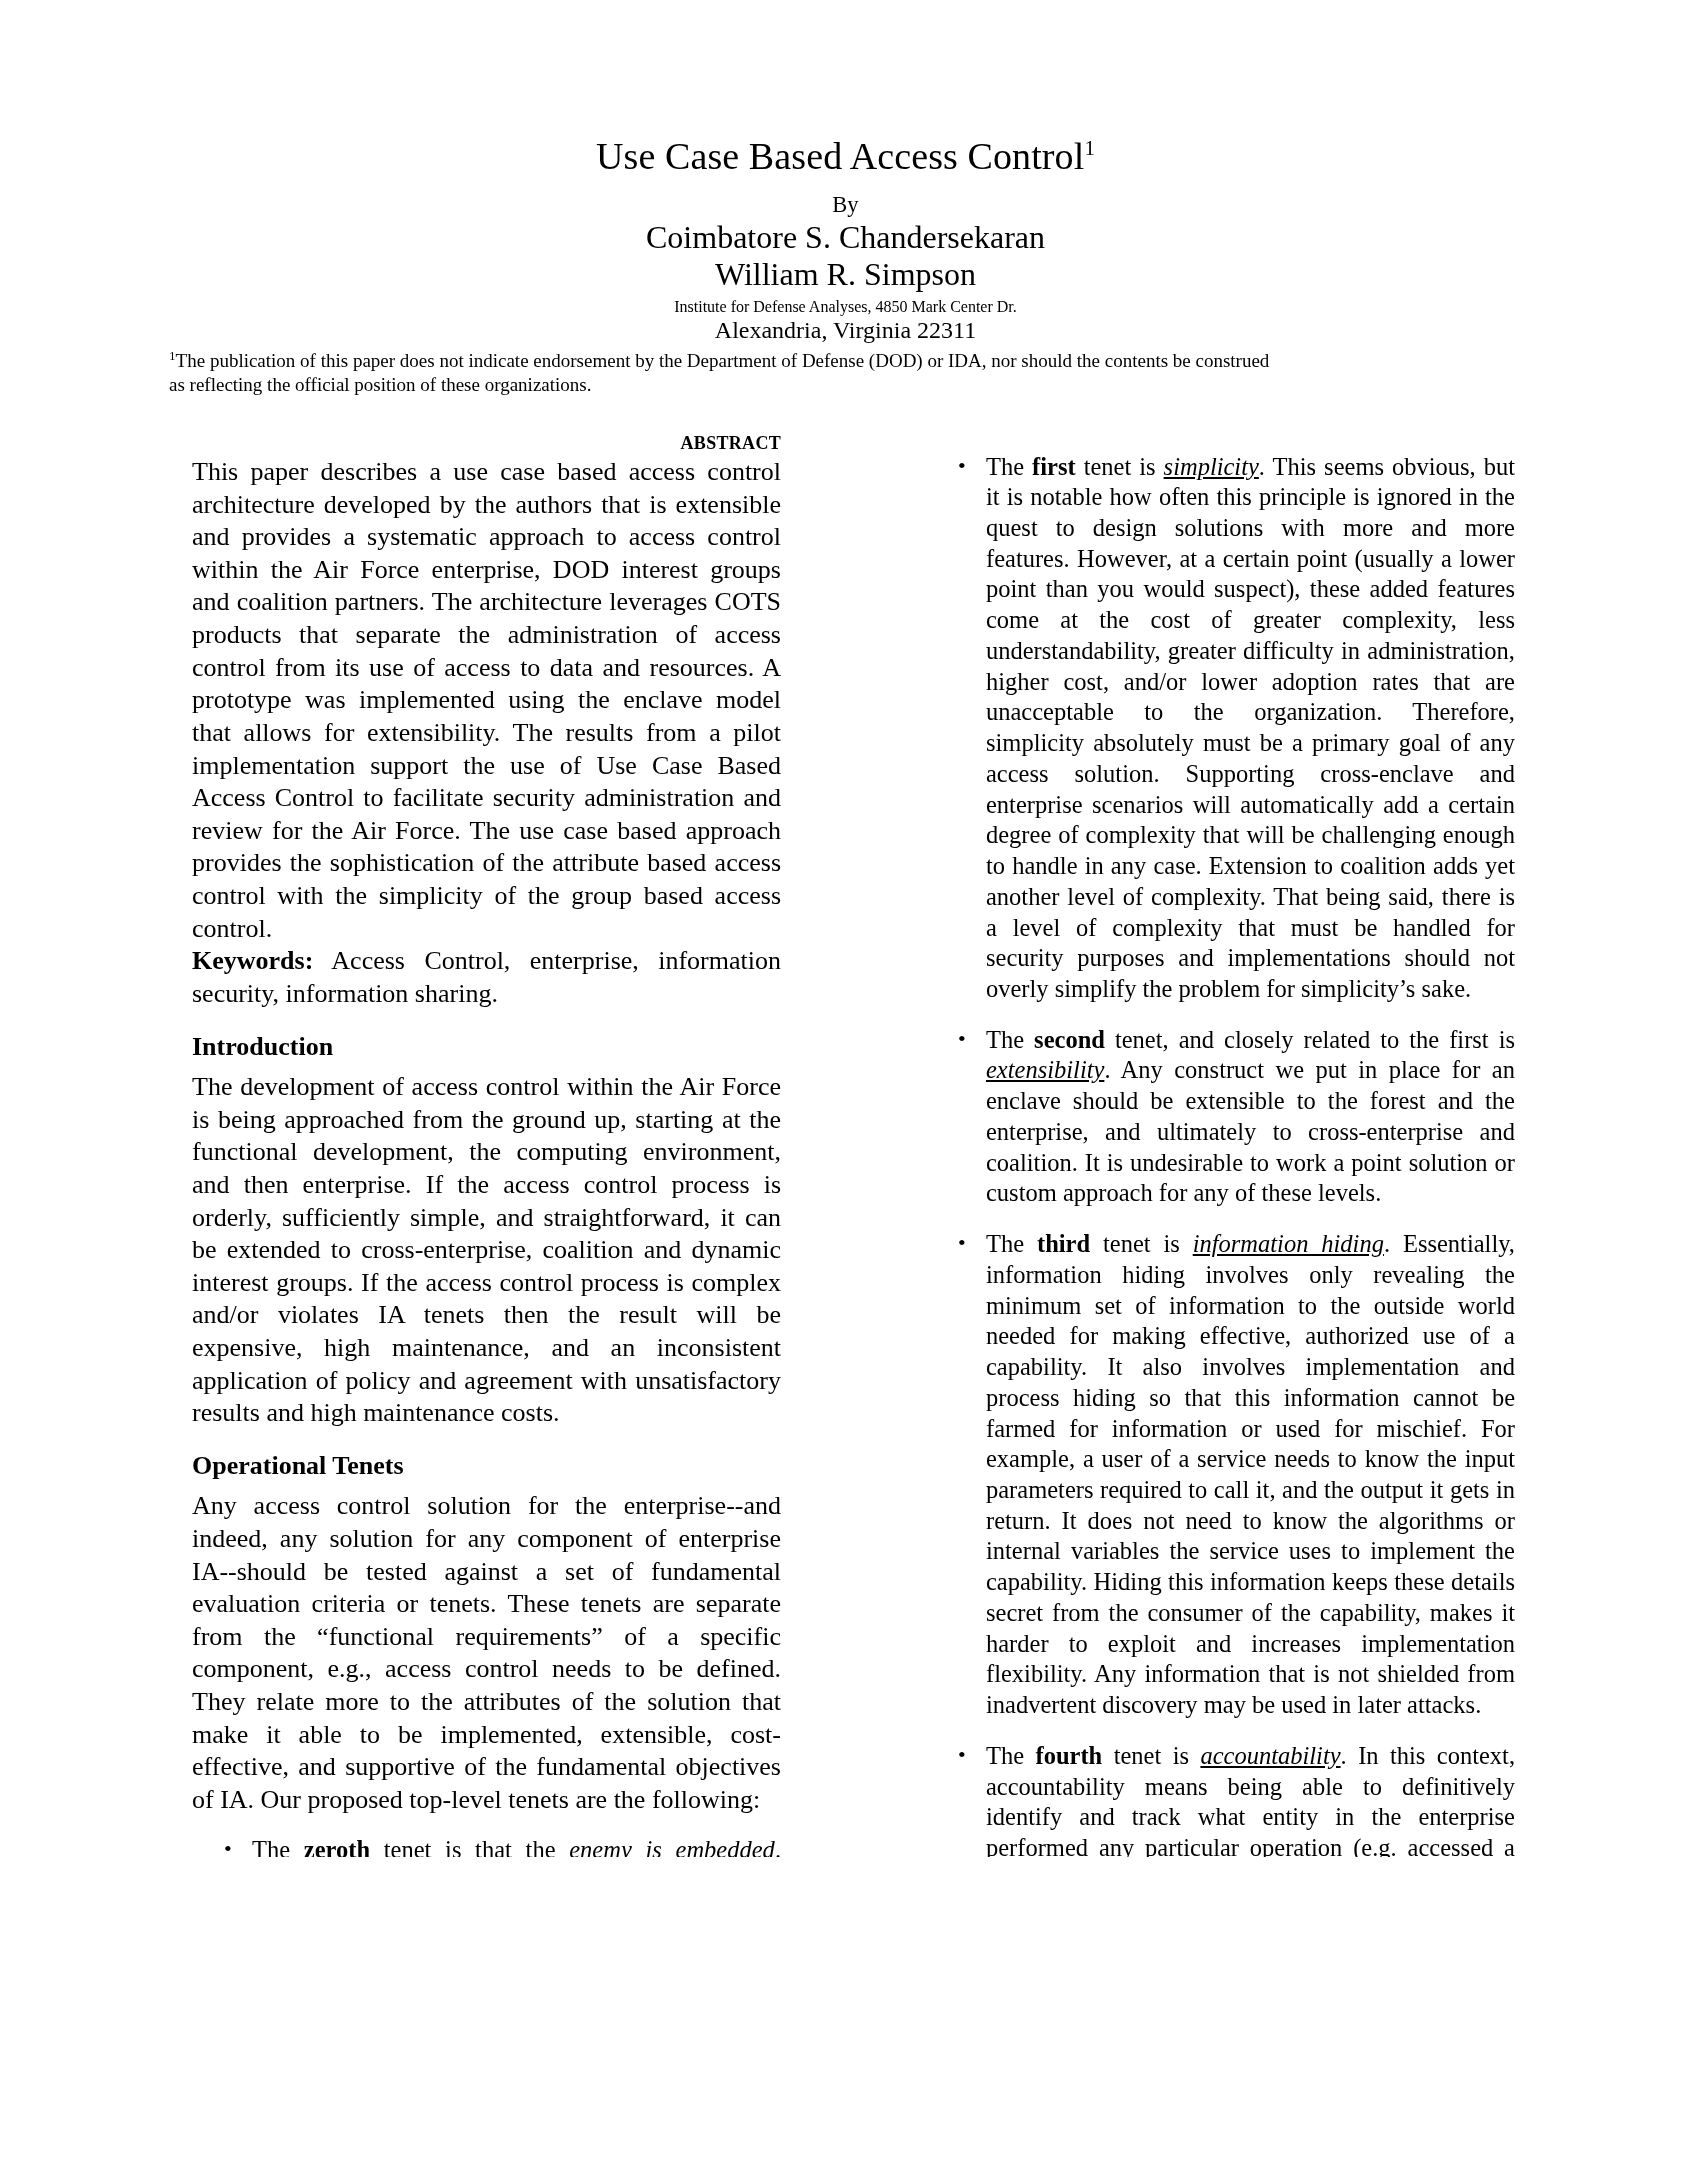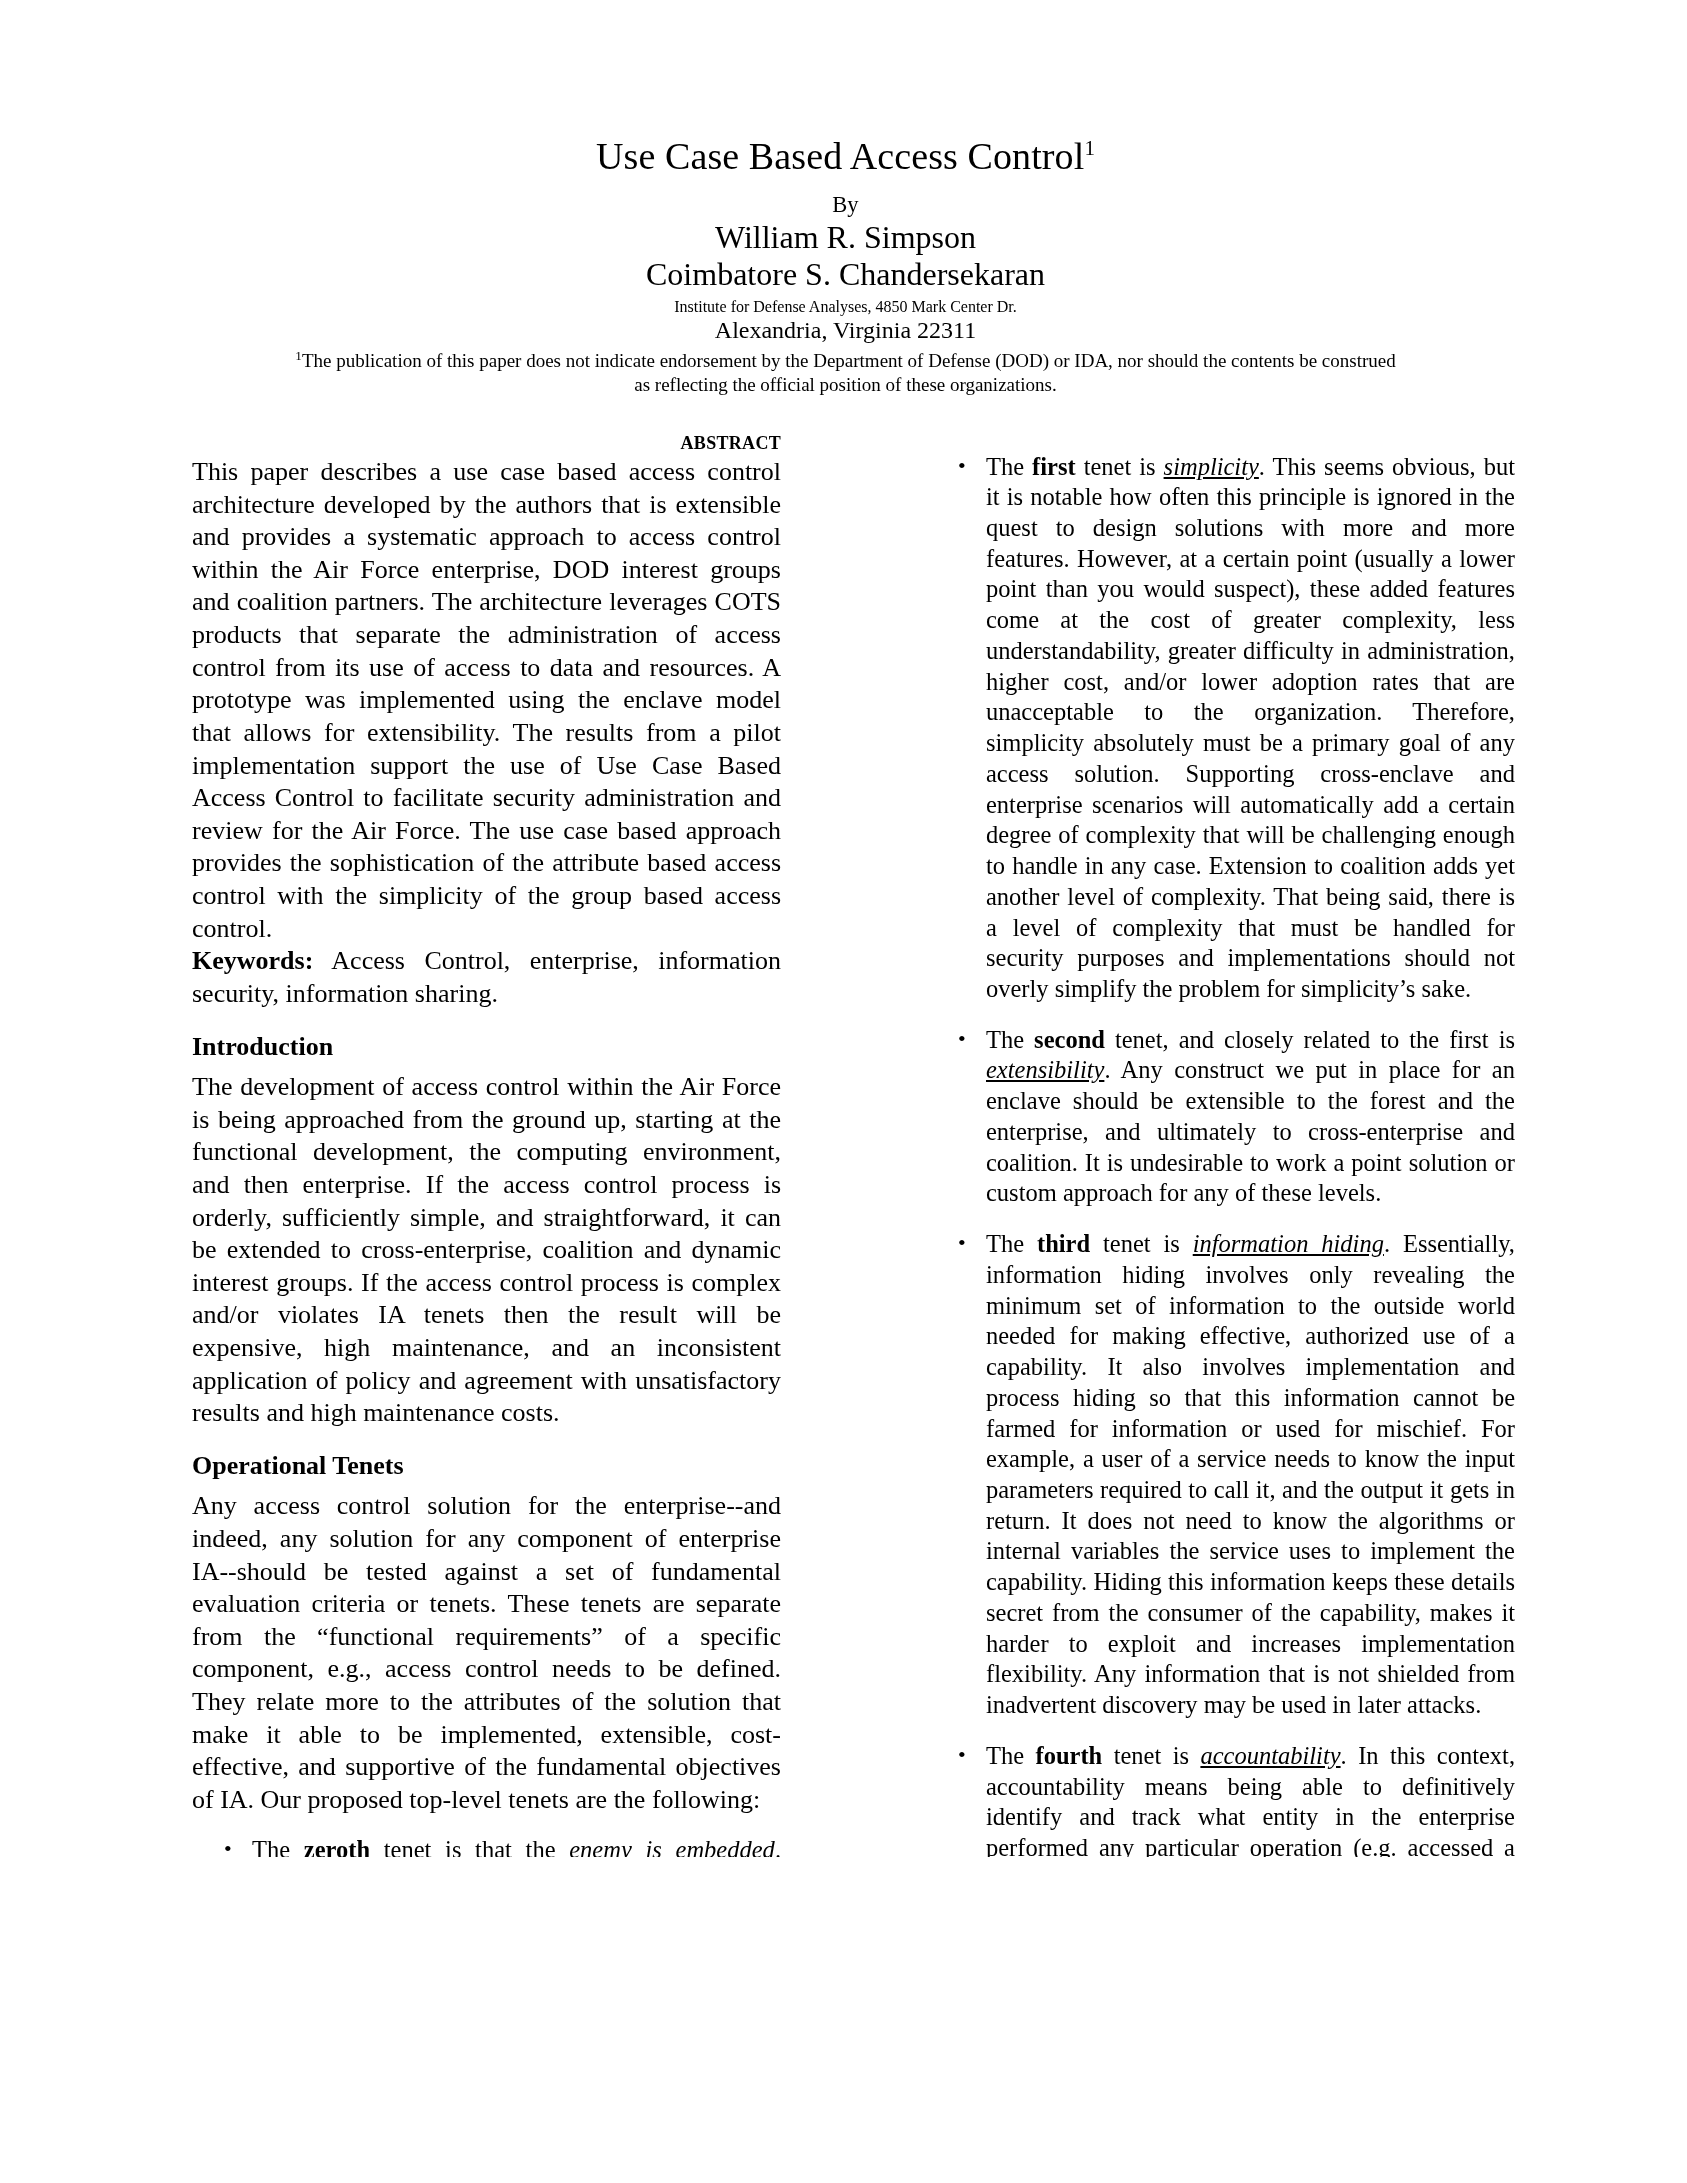--- a/index.html
+++ b/index.html
@@ -62,21 +62,21 @@
     font-size: 24px;
     line-height: 1.2;
   }
 
   
   .footnote {
     position: absolute;
     left: 169px;
     top: 349px;
     width: 1353px;
-    text-align: center;
+    text-align: left;
     font-size: 19px;
     line-height: 1.28;
   }
   .footnote sup {
     font-size: 13.2px;
     vertical-align: super;
     line-height: 0;
   }
   .footnote .fn-line2 { display: block; }
 
@@ -151,22 +151,22 @@
   }
 </style>
 </head>
 <body>
 
 <div class="page">
 
   <div class="titleblock">
     <div class="doc-title"><span>Use Case Based Access Control</span><sup>1</sup></div>
     <div class="by-line">By</div>
+    <div class="author">Coimbatore S. Chandersekaran</div>
     <div class="author">William R. Simpson</div>
-    <div class="author">Coimbatore S. Chandersekaran</div>
     <div class="affil">Institute for Defense Analyses, 4850 Mark Center Dr.</div>
     <div class="city">Alexandria, Virginia 22311</div>
   </div>
 
   <div class="footnote"><sup>1</sup><span>The publication of this paper does not indicate endorsement by the Department of Defense (DOD)  or IDA, nor should the contents be construed</span><span class="fn-line2">as reflecting the official position of these organizations.</span></div>
 
   <div class="columns">
 
     <div class="col col-left">
 

